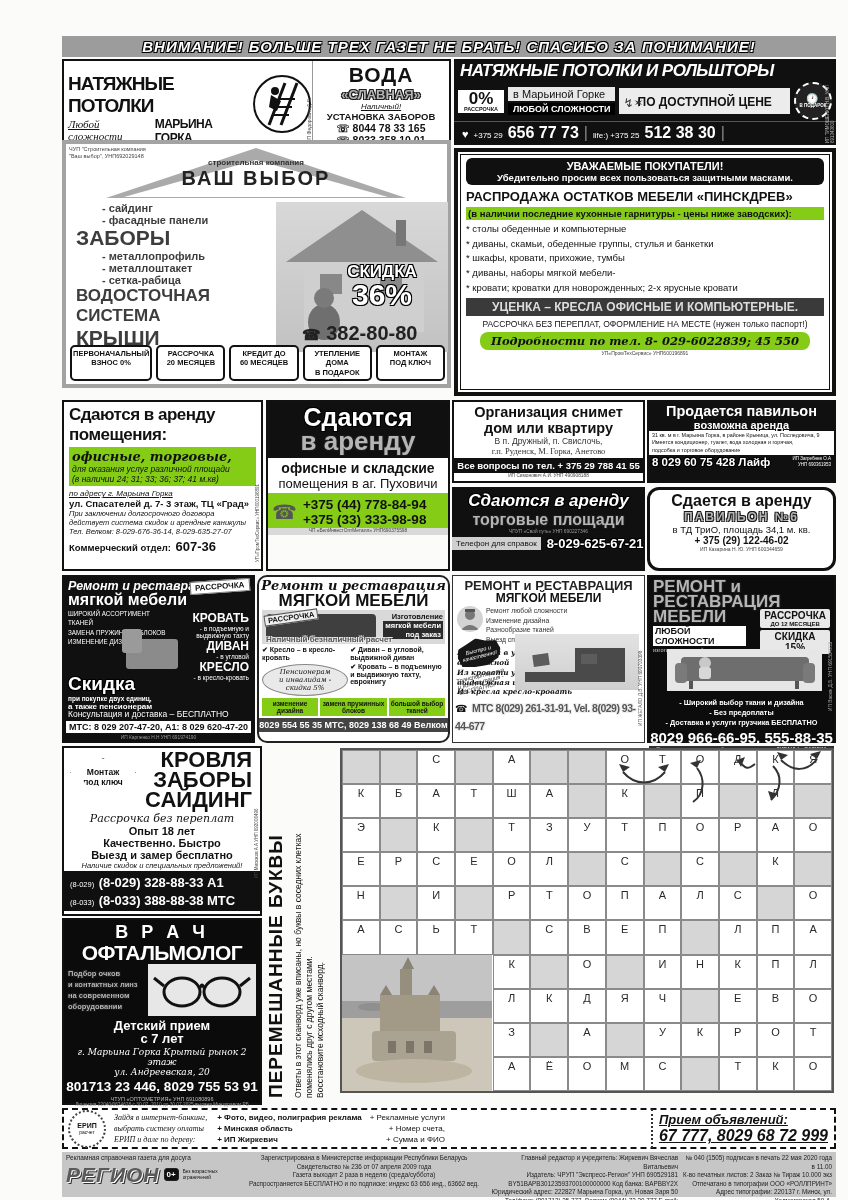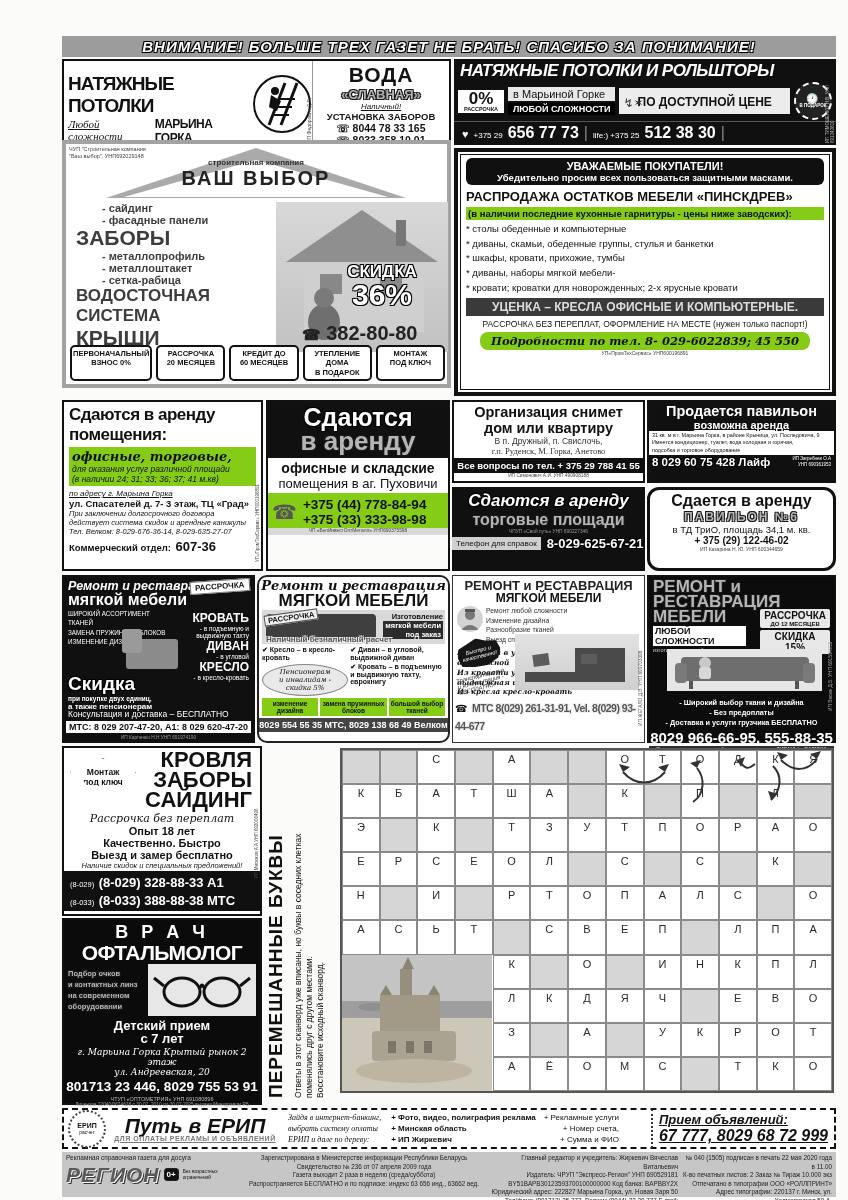--- a/index.html
+++ b/index.html
@@ -639,24 +639,20 @@
         <polygon points="212,13 216,5 205,8"></polygon>
       </g>
     </svg>
   </div>
 
   <div class="abs" style="left:62px;top:1108px;width:774px;height:41px;border:2px dashed #111;box-sizing:border-box;background:#fff;display:flex;align-items:center;">
     <div class="c" style="width:34px;height:34px;border:2px dotted #444;border-radius:50%;margin-left:4px;flex:none;display:flex;flex-direction:column;justify-content:center;">
       <span class="b" style="font-size:7px;">ЕРИП</span>
       <span style="font-size:5px;">расчет</span>
     </div>
-    <div class="c" style="margin-left:4px;width:170px;flex:none;">
-      <div class="b i" style="font-size:21px;line-height:19px;">Путь в ЕРИП</div>
-      <div class="b" style="font-size:7px;color:#777;letter-spacing:0.5px;text-decoration:underline;">ДЛЯ ОПЛАТЫ РЕКЛАМЫ И ОБЪЯВЛЕНИЙ</div>
-    </div>
     <div class="i" style="font-size:8px;line-height:1.4;margin-left:8px;font-family:'Liberation Serif',serif;flex:none;">
       <div>Зайдя в интернет-банкинг,</div>
       <div>выбрать систему оплаты</div>
       <div>ЕРИП и дале по дереву:</div>
     </div>
     <div class="b" style="font-size:8px;line-height:1.4;margin-left:10px;flex:none;">
       <div>+ Фото, видео, полиграфия реклама</div>
       <div>+ Минская область</div>
       <div>+ ИП Жиркевич</div>
     </div>

